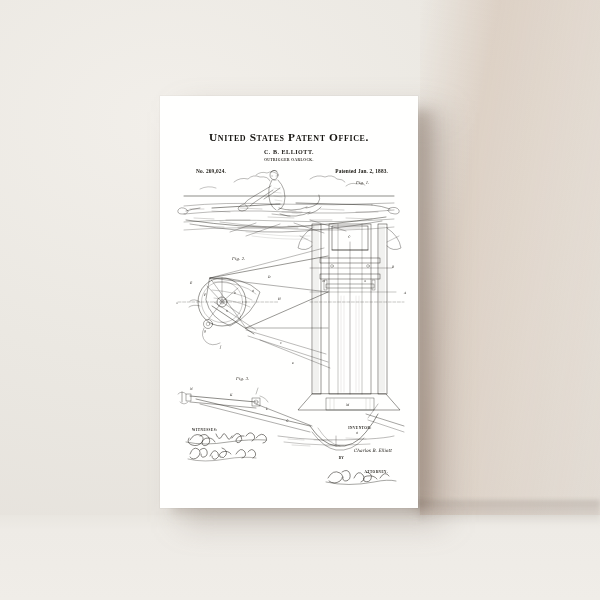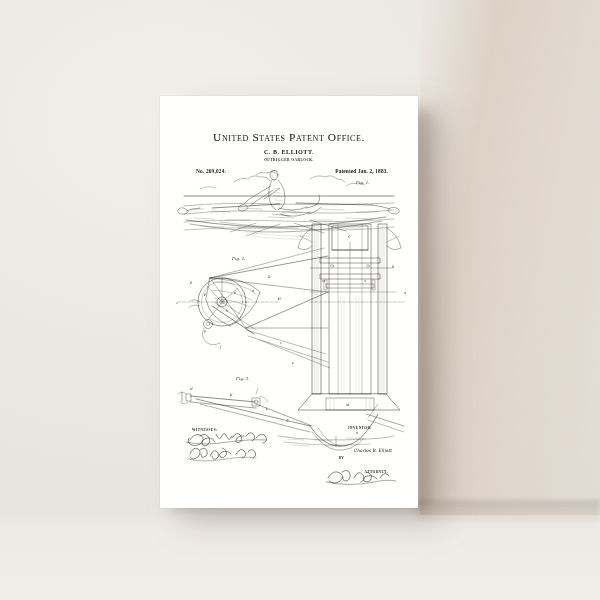--- a/index.html
+++ b/index.html
@@ -54,21 +54,21 @@
     position:absolute;left:160px;top:96px;width:258px;height:412px;
     background:#fffffe;
     box-shadow:0 0 0 0.5px rgba(0,0,0,0.05);
   }
   .sheet{position:absolute;inset:0;overflow:hidden;}
 
   
   .hdr{position:absolute;left:0;right:0;top:35px;text-align:center;}
   .title{
     font-size:11.4px;letter-spacing:0.6px;color:#15130f;
-    font-variant:small-caps;font-weight:400;
+    font-variant:small-caps;font-weight:700;
     white-space:nowrap;
   }
   .inventor{
     margin-top:6px;font-size:6.1px;letter-spacing:0.5px;color:#1a1814;
     font-weight:700;
   }
   .subject{
     margin-top:3px;font-size:3.5px;letter-spacing:0.45px;color:#2a2620;
     font-weight:700;
   }

